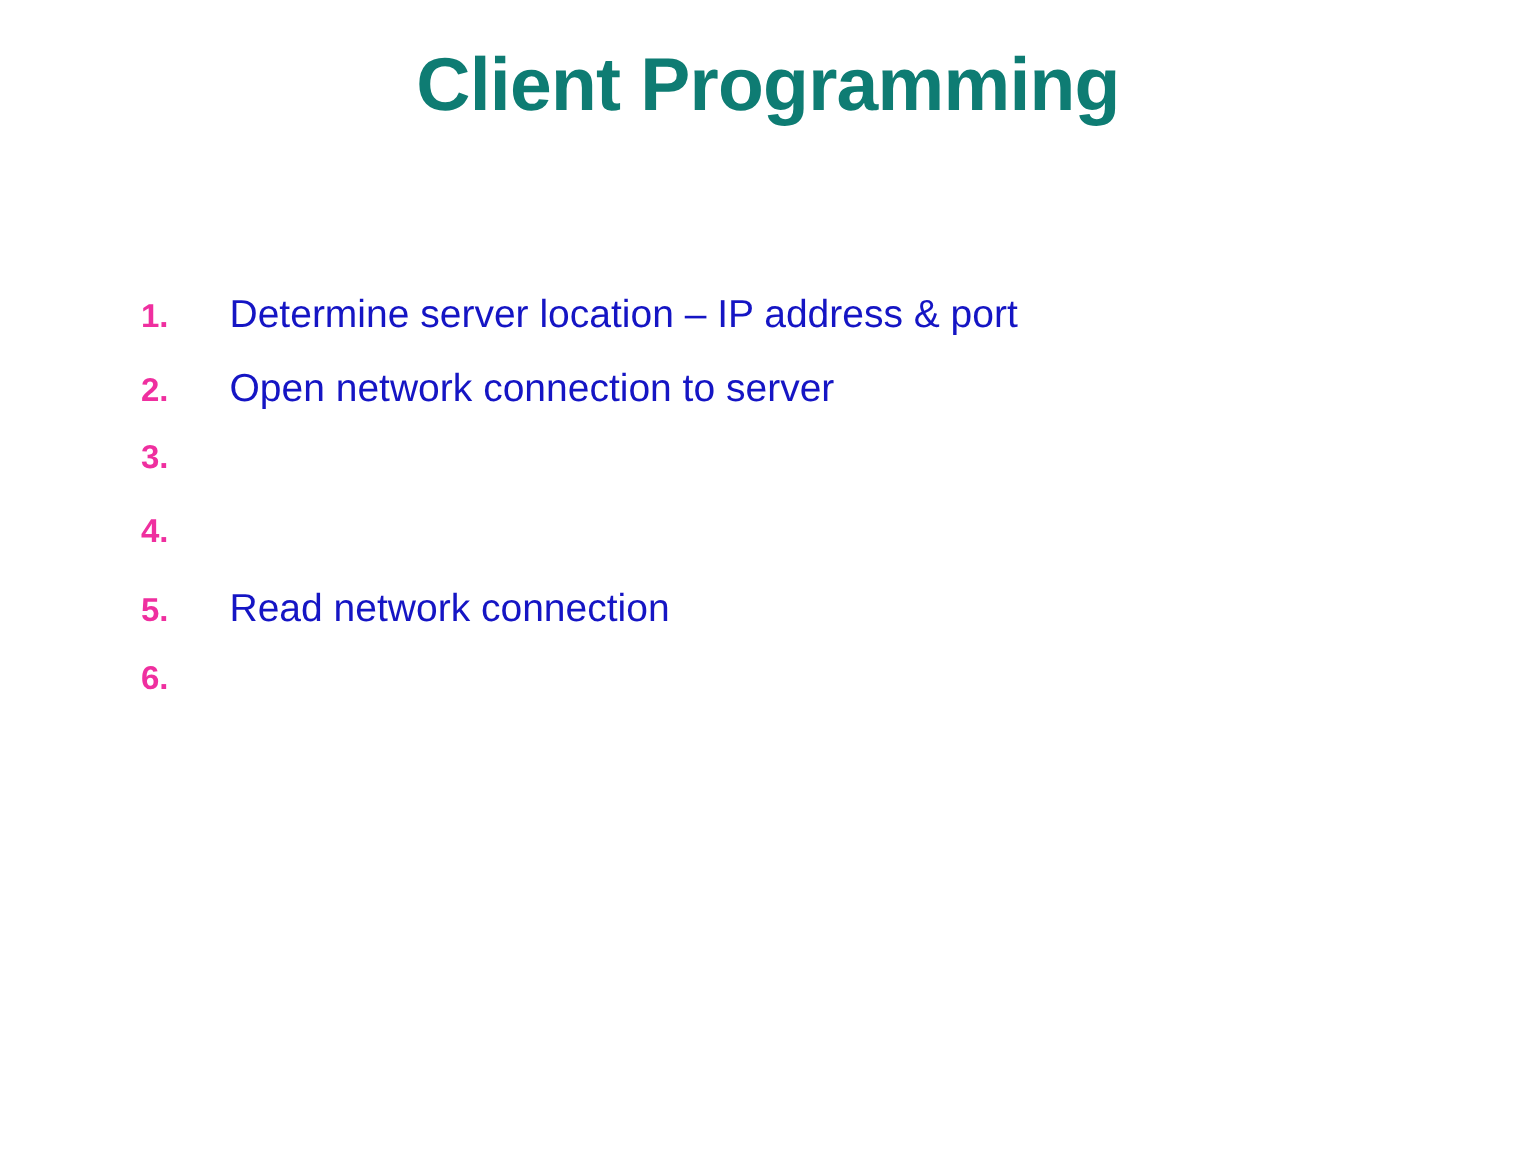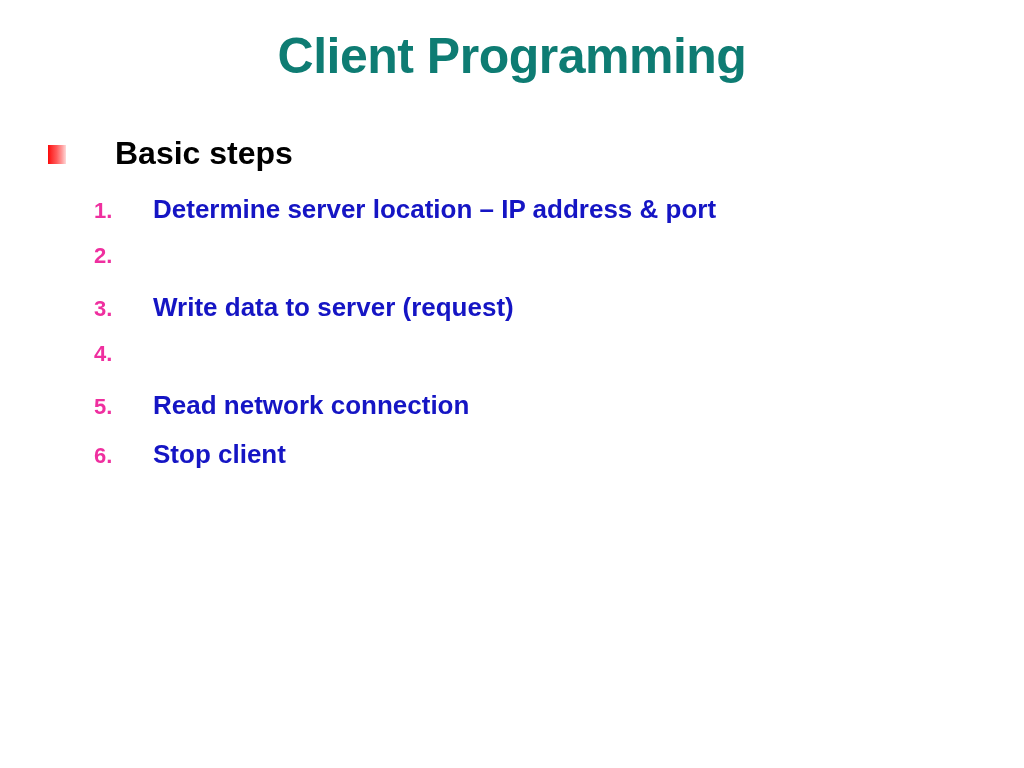--- a/index.html
+++ b/index.html
@@ -77,63 +77,58 @@
     width: 59px;
     flex: 0 0 59px;
     font-size: 22px;
     font-weight: bold;
     color: #ef2f9f;
     line-height: 1;
     white-space: nowrap;
   }
   .step-text {
     font-size: 26px;
-    font-weight: bold;
+    font-weight: normal;
     color: #1515c4;
     line-height: 1;
     white-space: nowrap;
   }
 </style>
 </head>
 <body>
 
 <div class="slide">
 
   <div class="slide-title">Client Programming</div>
 
-  <div class="bullet-row">
-    <span class="bullet-marker"></span>
-    <span class="bullet-text">Basic steps</span>
-  </div>
 
   <div class="steps-list">
 
     <div class="step-item">
       <span class="step-number">1.</span>
       <span class="step-text">Determine server location – IP address &amp; port</span>
     </div>
 
     <div class="step-item">
       <span class="step-number">2.</span>
+      <span class="step-text">Open network connection to server</span>
     </div>
 
     <div class="step-item">
       <span class="step-number">3.</span>
-      <span class="step-text">Write data to server (request)</span>
     </div>
 
     <div class="step-item">
       <span class="step-number">4.</span>
     </div>
 
     <div class="step-item">
       <span class="step-number">5.</span>
       <span class="step-text">Read network connection</span>
     </div>
 
     <div class="step-item">
       <span class="step-number">6.</span>
-      <span class="step-text">Stop client</span>
     </div>
 
   </div>
 
 </div>
 
 </body></html>

